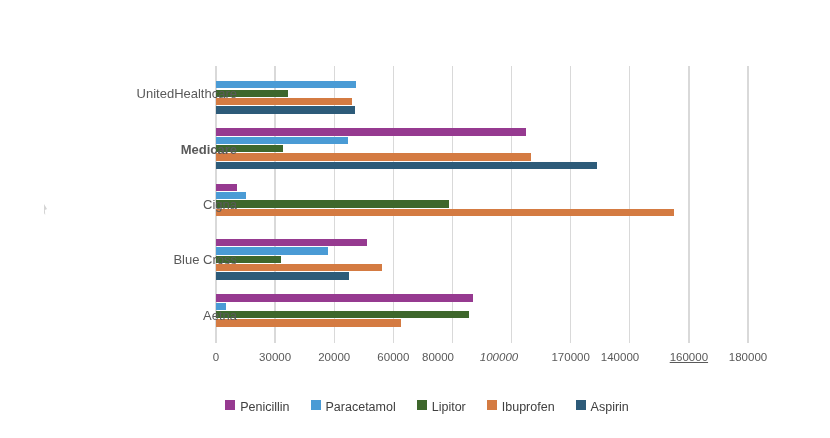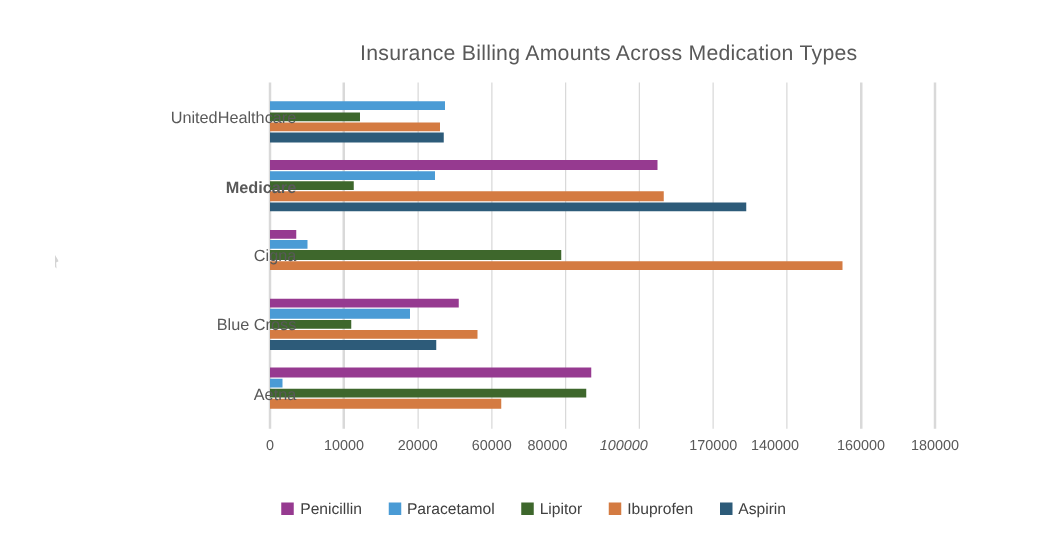--- a/index.html
+++ b/index.html
@@ -61,21 +61,20 @@
     left: 0; right: 0; top: 397px;
     height: 20px;
     display: flex;
     justify-content: center;
     align-items: center;
     gap: 21px;
     padding-left: 24px;
   }
   .legend-item {
     display: flex;
-    align-items: center;
     gap: 5px;
   }
   .legend-swatch {
     width: 10px; height: 10px;
     display: inline-block;
   }
   .legend-label {
     font-size: 12.5px;
     color: #404040;
     white-space: nowrap;
@@ -86,21 +85,20 @@
     width: 3px; height: 11px;
     background: #c9c9c9;
     clip-path: polygon(0 0, 100% 45%, 30% 55%, 40% 100%, 0 85%);
     opacity: 0.8;
   }
 </style>
 </head>
 <body>
 
 <div id="chart-container">
-  <div id="chart-title">Insurance Billing Amounts Across Medication Types</div>
   <div id="plot-area">
       <div class="gridline" style="left: -0.7px; background: rgb(217, 217, 217);"></div>
       <div class="gridline" style="left: 58.4111px; background: rgb(217, 217, 217);"></div>
       <div class="gridline" style="left: 117.522px; background: rgb(217, 217, 217);"></div>
       <div class="gridline" style="left: 176.633px; background: rgb(217, 217, 217);"></div>
       <div class="gridline" style="left: 235.744px; background: rgb(217, 217, 217);"></div>
       <div class="gridline" style="left: 294.856px; background: rgb(217, 217, 217);"></div>
       <div class="gridline" style="left: 353.967px; background: rgb(217, 217, 217);"></div>
       <div class="gridline" style="left: 413.078px; background: rgb(217, 217, 217);"></div>
       <div class="gridline" style="left: 472.189px; background: rgb(217, 217, 217);"></div>
@@ -130,28 +128,28 @@
     </div>
   <div id="category-labels">
       <div class="category-label" style="top: 86.2px;">UnitedHealthcare</div>
       <div class="category-label" style="top: 141.6px; font-weight: bold;">Medicare</div>
       <div class="category-label" style="top: 197px;">Cigna</div>
       <div class="category-label" style="top: 252.4px;">Blue Cross</div>
       <div class="category-label" style="top: 307.8px;">Aetna</div>
     </div>
   <div id="x-axis">
       <div class="x-tick-label" style="left: 216px;">0</div>
-      <div class="x-tick-label" style="left: 275.111px;">10000</div>
+      <div class="x-tick-label" style="left: 275.111px;">30000</div>
       <div class="x-tick-label" style="left: 334.222px;">20000</div>
       <div class="x-tick-label" style="left: 393.333px;">60000</div>
       <div class="x-tick-label" style="left: 438px;">80000</div>
       <div class="x-tick-label" style="left: 499px; font-style: italic;">100000</div>
       <div class="x-tick-label" style="left: 570.667px;">170000</div>
       <div class="x-tick-label" style="left: 620px; text-align: center;">140000</div>
-      <div class="x-tick-label" style="left: 688.889px;">160000</div>
+      <div class="x-tick-label" style="left: 688.889px; text-decoration: underline;">160000</div>
       <div class="x-tick-label" style="left: 748px;">180000</div>
     </div>
   <div id="legend">
       <div class="legend-item">
         <span class="legend-swatch" style="background: rgb(150, 58, 144);"></span>
         <span class="legend-label">Penicillin</span>
       </div>
       <div class="legend-item">
         <span class="legend-swatch" style="background: rgb(74, 155, 213);"></span>
         <span class="legend-label">Paracetamol</span>

